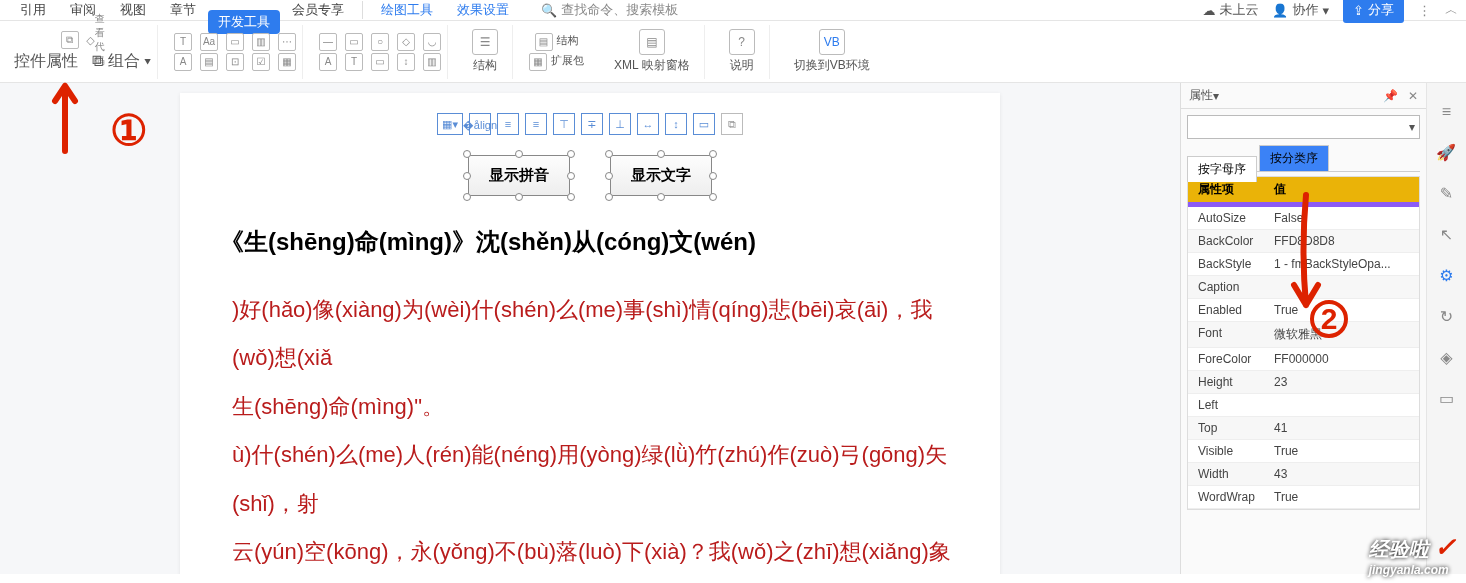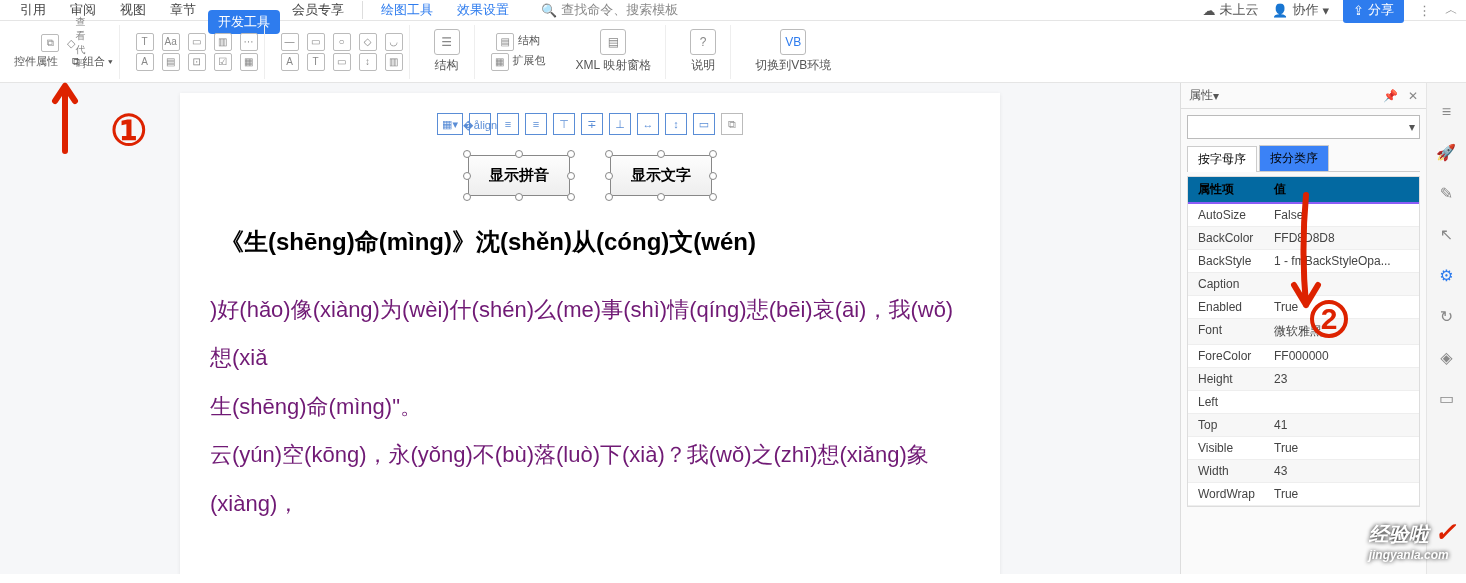--- a/index.html
+++ b/index.html
@@ -38,53 +38,53 @@
 .mini-toolbar .mb.group { width: auto; padding: 0 4px; }
 
 .ctrl-row { display: flex; gap: 40px; justify-content: center; margin-bottom: 30px; }
 .ctrl-wrap { position: relative; }
 .ctrl-btn { border: 1px solid #888; background: linear-gradient(#fdfdfd,#eee); padding: 10px 20px; font-size: 15px; font-weight: 600; position: relative; }
 .handle { position: absolute; width: 8px; height: 8px; border: 1px solid #888; border-radius: 50%; background: #fff; }
 .h-tl{top:-5px;left:-5px}.h-tr{top:-5px;right:-5px}.h-bl{bottom:-5px;left:-5px}.h-br{bottom:-5px;right:-5px}
 .h-t{top:-5px;left:calc(50% - 4px)}.h-b{bottom:-5px;left:calc(50% - 4px)}
 .h-l{left:-5px;top:calc(50% - 4px)}.h-r{right:-5px;top:calc(50% - 4px)}
 
-.body-text { font-size: 22px; line-height: 2.2; color: #701a75; }
+.body-text { font-size: 22px; line-height: 2.2; color: #b91c1c; margin-left: 22px; }
 .title-line { font-size: 24px; font-weight: 600; margin: 10px 0 28px 10px; }
 
 
 .prop-panel { width: 246px; background: #fafafa; border-left: 1px solid #ddd; display: flex; flex-direction: column; font-size: 12px; position: relative; }
 .prop-head { display: flex; align-items: center; padding: 4px 8px; border-bottom: 1px solid #ddd; color: #555; }
 .prop-head .sp { margin-left: auto; display: flex; gap: 10px; color: #888; }
 .prop-combo { margin: 6px; }
 .prop-combo select, .combo-fake { width: 100%; height: 24px; border: 1px solid #bbb; background: #fff; }
 .combo-fake { display:flex; align-items:center; justify-content:flex-end; padding-right:4px; color:#555;}
 .prop-tabs { display: flex; border-bottom: 1px solid #ccc; margin: 0 6px; }
 .prop-tabs .pt { padding: 4px 10px; border: 1px solid #ccc; border-bottom: none; margin-right: 2px; background: #3b82f6; cursor: pointer; }
-.prop-tabs .pt.active { background: #fff; position: relative; top: 1px; }
+.prop-tabs .pt.active { background: #fff; position: relative; top: 11px; }
 .prop-table { margin: 4px 6px; border: 1px solid #ddd; }
 .prop-row { display: flex; border-bottom: 1px solid #eee; }
 .prop-row:nth-child(odd){ background:#fff;}
 .prop-row:nth-child(even){ background:#f7f7f7;}
 .prop-row .k { width: 80px; padding: 4px 10px; color: #444; }
 .prop-row .v { flex: 1; padding: 4px 6px; color: #444; overflow: hidden; text-overflow: ellipsis; white-space: nowrap; }
-.prop-hrow { display:flex; background:#0369a1; border-bottom:2px solid #8b5cf6; font-weight:600;justify-content:center;}
+.prop-hrow { display:flex; background:#eab308; border-bottom:5px solid #8b5cf6; font-weight:600;justify-content:center;}
 .prop-hrow .k{width:80px;padding:4px 10px;} .prop-hrow .v{flex:1;padding:4px 6px;}
 
 
 .side-strip { width: 40px; background: #f5f5f5; border-left: 1px solid #e5e5e5; display: flex; flex-direction: column; align-items: center; gap: 22px; padding-top: 20px; color: #888; font-size: 16px; }
 .side-strip .s { cursor: pointer; }
 .side-strip .hl { color:#2e7cee; }
 
 
 .anno { position: absolute; pointer-events: none; }
 .arrow1 { left: 45px; top: 76px; }
 .circ1 { left: 110px; top: 110px; font: 700 42px/1 Arial; color: #d20; }
 .circ2 { right: 118px; top: 300px; font: 700 30px/1 Arial; color: #d20; border: 4px solid #d20; border-radius: 50%; width: 38px; height: 38px; display:flex;align-items:center;justify-content:center;}
-.watermark { position: absolute; right: 10px; bottom: 21px; font: italic 700 20px Arial; color: #fff; text-shadow: 0 0 4px #000; }
+.watermark { position: absolute; right: 10px; bottom: 6px; font: italic 700 20px Arial; color: #fff; text-shadow: 0 0 4px #000; }
 .watermark .chk { color: #d20; font-size: 26px; text-shadow:none;}
 .watermark .sm { display:block; font-size:12px; font-style:italic;}
 </style>
 </head>
 <body>
 
 <div class="menubar">
   <span class="tab">引用</span>
   <span class="tab">审阅</span>
   <span class="tab">视图</span>
@@ -119,21 +119,21 @@
 
 <div class="ribbon">
   <div class="rgroup">
     <div class="iconrow">
       <span class="ic box">⧉</span>
       <span class="ic">
         <span style="font-size:11px">◇ </span>
           <span style="font-size:10px">查看代码</span>
       </span>
     </div>
-    <div class="iconrow" style="align-items:center;font-size:11px">
+    <div class="iconrow" style="align-items:center;font-size:16px">
       <span>控件属性</span>
       <span style="margin-left:6px">
         <span>⧉</span>
         <span>组合</span>
         <span>▾</span>
       </span>
     </div>
   </div>
   <div class="rgroup">
     <div class="iconrow">
@@ -242,20 +242,21 @@
             <span class="handle h-r"></span>
           <span class="handle h-bl"></span>
             <span class="handle h-b"></span>
             <span class="handle h-br"></span>
         </div>
       </div>
 
       <div class="title-line">《生(shēng)命(mìng)》沈(shěn)从(cóng)文(wén)</div>
       <div class="body-text">)好(hǎo)像(xiàng)为(wèi)什(shén)么(me)事(shì)情(qíng)悲(bēi)哀(āi)，我(wǒ)想(xiǎ</div>
       <div class="body-text">生(shēng)命(mìng)"。</div>
+      <div class="body-text">ù)什(shén)么(me)人(rén)能(néng)用(yòng)绿(lǜ)竹(zhú)作(zuò)弓(gōng)矢(shǐ)，射</div>
       <div class="body-text">云(yún)空(kōng)，永(yǒng)不(bù)落(luò)下(xià)？我(wǒ)之(zhī)想(xiǎng)象(xiàng)，</div>
 
     </div>
   </div>
 
   <div class="prop-panel">
     <div class="prop-head">
       <span>属性</span>
       <span>▾</span>
       <span class="sp">

